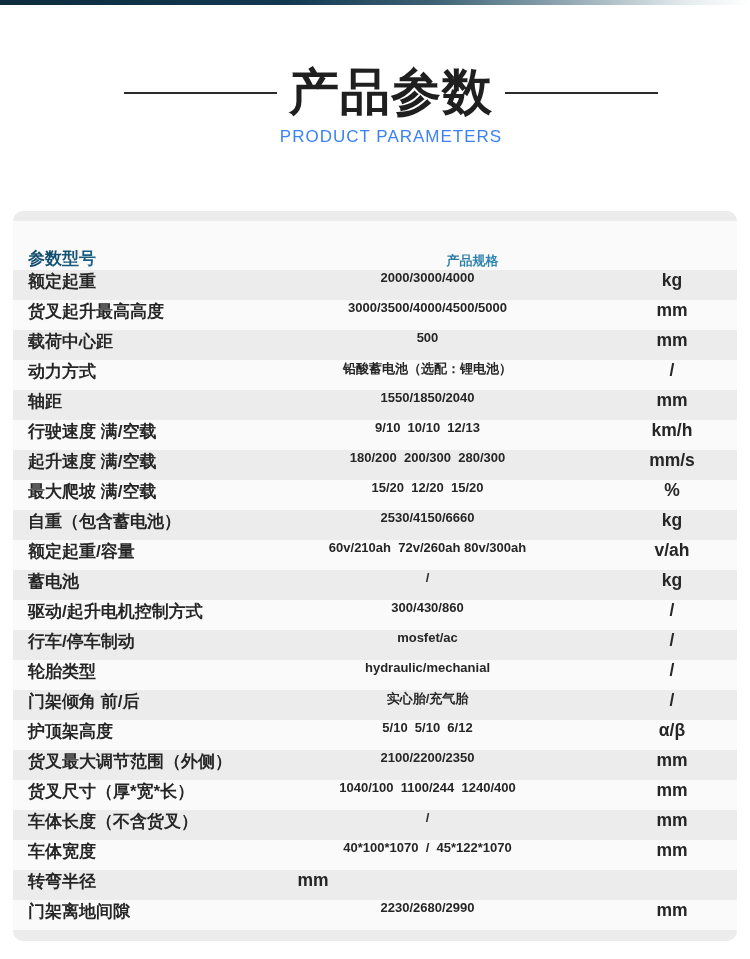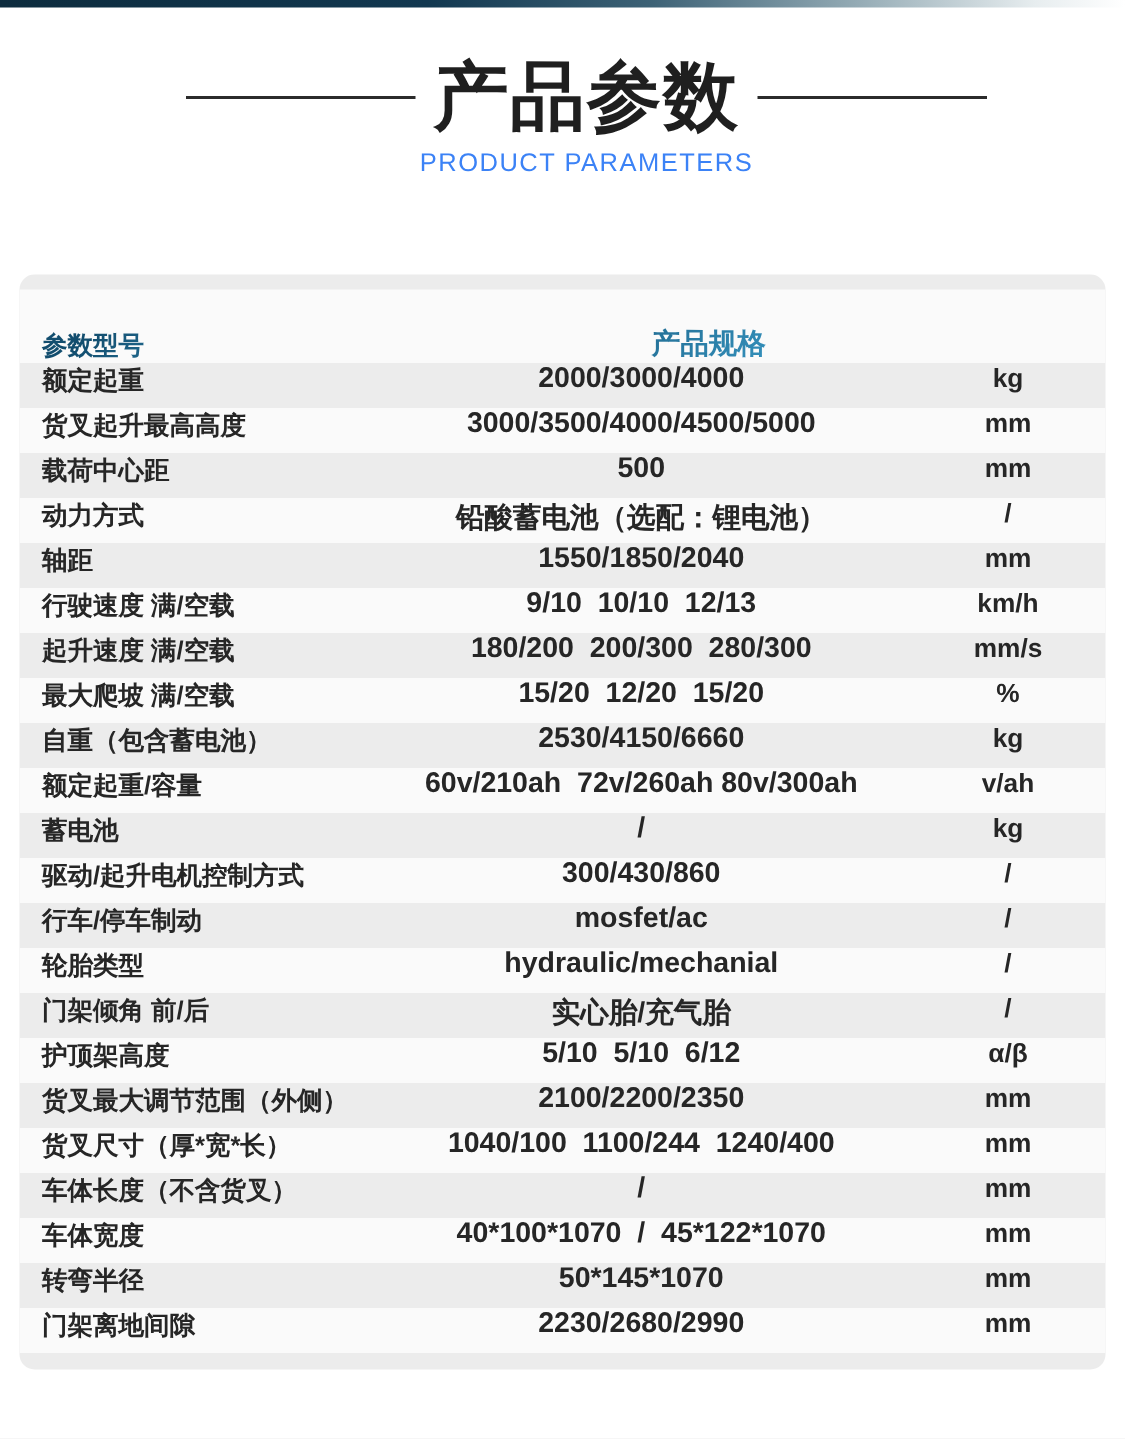--- a/index.html
+++ b/index.html
@@ -19,21 +19,21 @@
     background: linear-gradient(90deg,
       var(--accent-dark, #0d2c3e) 0%,
       #123850 38%,
       #3d6276 58%,
       #93aab4 76%,
       #e7edef 92%,
       #ffffff 100%);
   }
 
   
-  .header { padding-top: 32px; margin-left: 32px; }
+  .header { padding-top: 60px; margin-left: 32px; }
   .title-row {
     display: flex;
     align-items: center;
     justify-content: center;
     gap: 12px;
   }
   .hline {
     width: 153px;
     height: 2px;
     background: #2b2b2b;
@@ -93,21 +93,21 @@
   .cell.label {
     width: 235px;
     padding-left: 15px;
     font-size: 17px;
     font-weight: 700;
     white-space: nowrap;
   }
   .cell.value {
     flex: 1;
     text-align: center;
-    font-size: 19px;
+    font-size: 13px;
     font-weight: 700;
     white-space: pre;
   }
   .cell.unit {
     width: 130px;
     text-align: center;
     font-size: 17.5px;
     font-weight: 700;
   }
 </style>
@@ -249,21 +249,20 @@
   </div>
 
   <div class="row">
     <div class="cell label">车体宽度</div>
     <div class="cell value">40*100*1070  /  45*122*1070</div>
     <div class="cell unit">mm</div>
   </div>
 
   <div class="row">
     <div class="cell label">转弯半径</div>
-    <div class="cell value">50*145*1070</div>
     <div class="cell unit">mm</div>
   </div>
 
   <div class="row">
     <div class="cell label">门架离地间隙</div>
     <div class="cell value">2230/2680/2990</div>
     <div class="cell unit">mm</div>
   </div>
 </div>
   </div>

